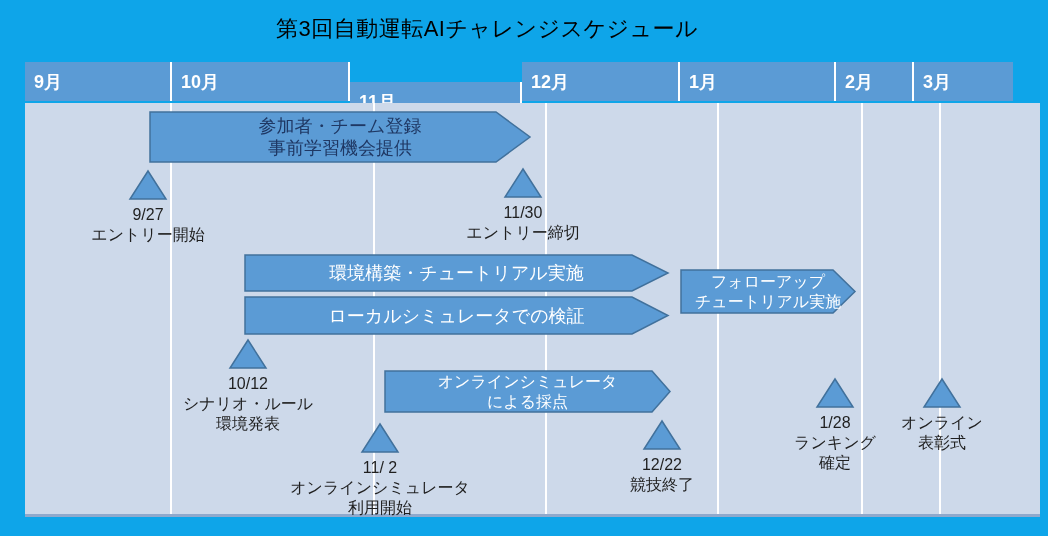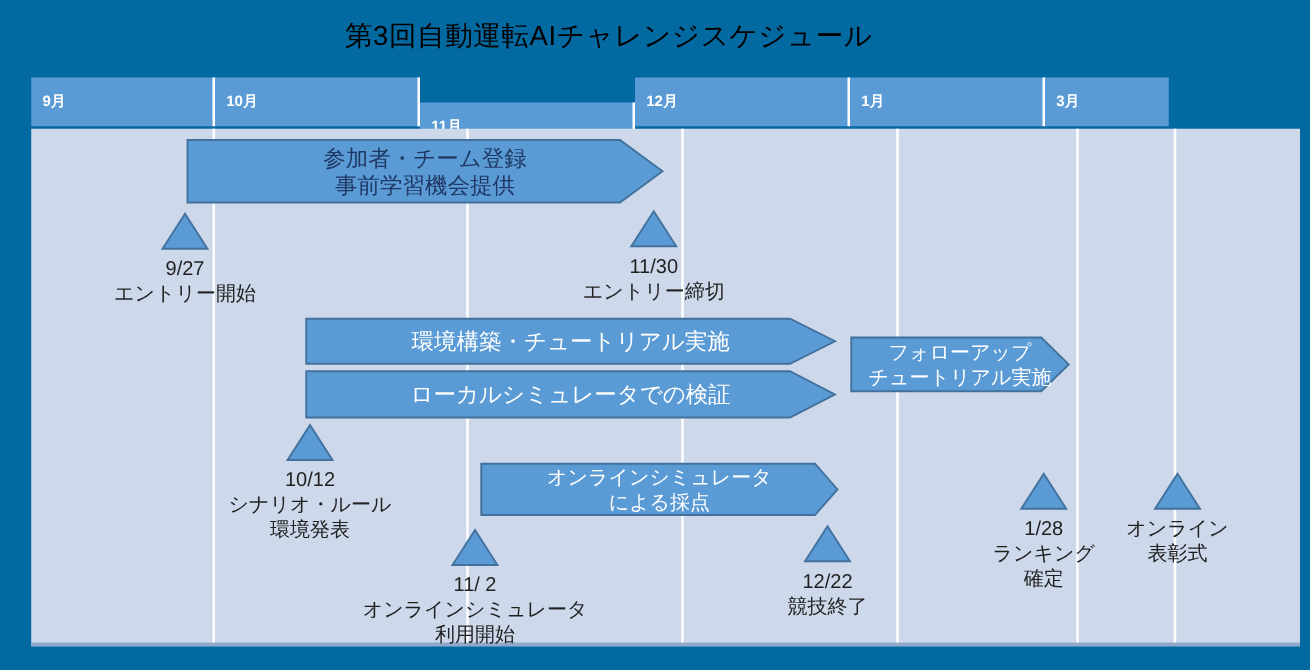--- a/index.html
+++ b/index.html
@@ -1,61 +1,64 @@
 <!DOCTYPE html>
 <html style="--accent: #5B9BD5; --body-bg: #CDD9EA;"><head>
 <meta charset="utf-8">
 <style>
   html,body{margin:0;padding:0;background:#fff;}
   .canvas{
-    position:relative;width:1048px;height:536px;background:#0369a1;overflow:hidden;
+    position:relative;width:1048px;height:536px;background:#0ea5e9;overflow:hidden;
     font-family:"Liberation Sans","DejaVu Sans",sans-serif;
   }
   .title{
     position:absolute;top:14px;left:0;width:974px;text-align:center;
     font-size:22px;color:#000;letter-spacing:.5px;
   }
   .header-row{
     position:absolute;left:25px;top:62px;width:1015px;height:39px;display:flex;
   }
   .month-cell{
     box-sizing:border-box;height:100%;display:flex;align-items:center;
     background:var(--accent,#5B9BD5);border-right:2px solid #fff;
-    color:#fff;font-weight:bold;font-size:12px;padding-left:9px;
+    color:#fff;font-weight:bold;font-size:18px;padding-left:9px;
   }
   .month-cell.last{border-right:none;}
   .body-area{
     position:absolute;left:25px;top:103px;width:1015px;height:414px;
     box-sizing:border-box;background:var(--body-bg,#CDD9EA);
     border-bottom:3px solid #8FA9CC;
   }
   .divider{position:absolute;top:0;bottom:0;width:2px;background:#fff;}
   .overlay{position:absolute;left:0;top:0;pointer-events:none;}
   .overlay text{font-family:"Liberation Sans","DejaVu Sans",sans-serif;}
 </style>
 </head>
 <body>
 
 <div class="canvas">
   <div class="title">第3回自動運転AIチャレンジスケジュール</div>
   <div class="header-row" id="months">
       <div class="month-cell" style="width: 147px;">
         <span>9月</span>
       </div>
-      <div class="month-cell" style="width: 164px;">
+      <div class="month-cell" style="width: 178px;">
         <span>10月</span>
       </div>
       <div class="month-cell" style="width: 172px; margin-top: 20px;">
         <span>11月</span>
       </div>
-      <div class="month-cell" style="width: 172px;">
+      <div class="month-cell" style="width: 158px;">
         <span>12月</span>
       </div>
       <div class="month-cell" style="width: 156px;">
         <span>1月</span>
+      </div>
+      <div class="month-cell" style="width: 78px;">
+        <span>2月</span>
       </div>
       <div class="month-cell last" style="width: 99px;">
         <span>3月</span>
       </div>
     </div>
   <div class="body-area" id="bodyArea">
       <div class="divider" style="left: 145px;"></div>
       <div class="divider" style="left: 348px;"></div>
       <div class="divider" style="left: 520px;"></div>
       <div class="divider" style="left: 692px;"></div>

